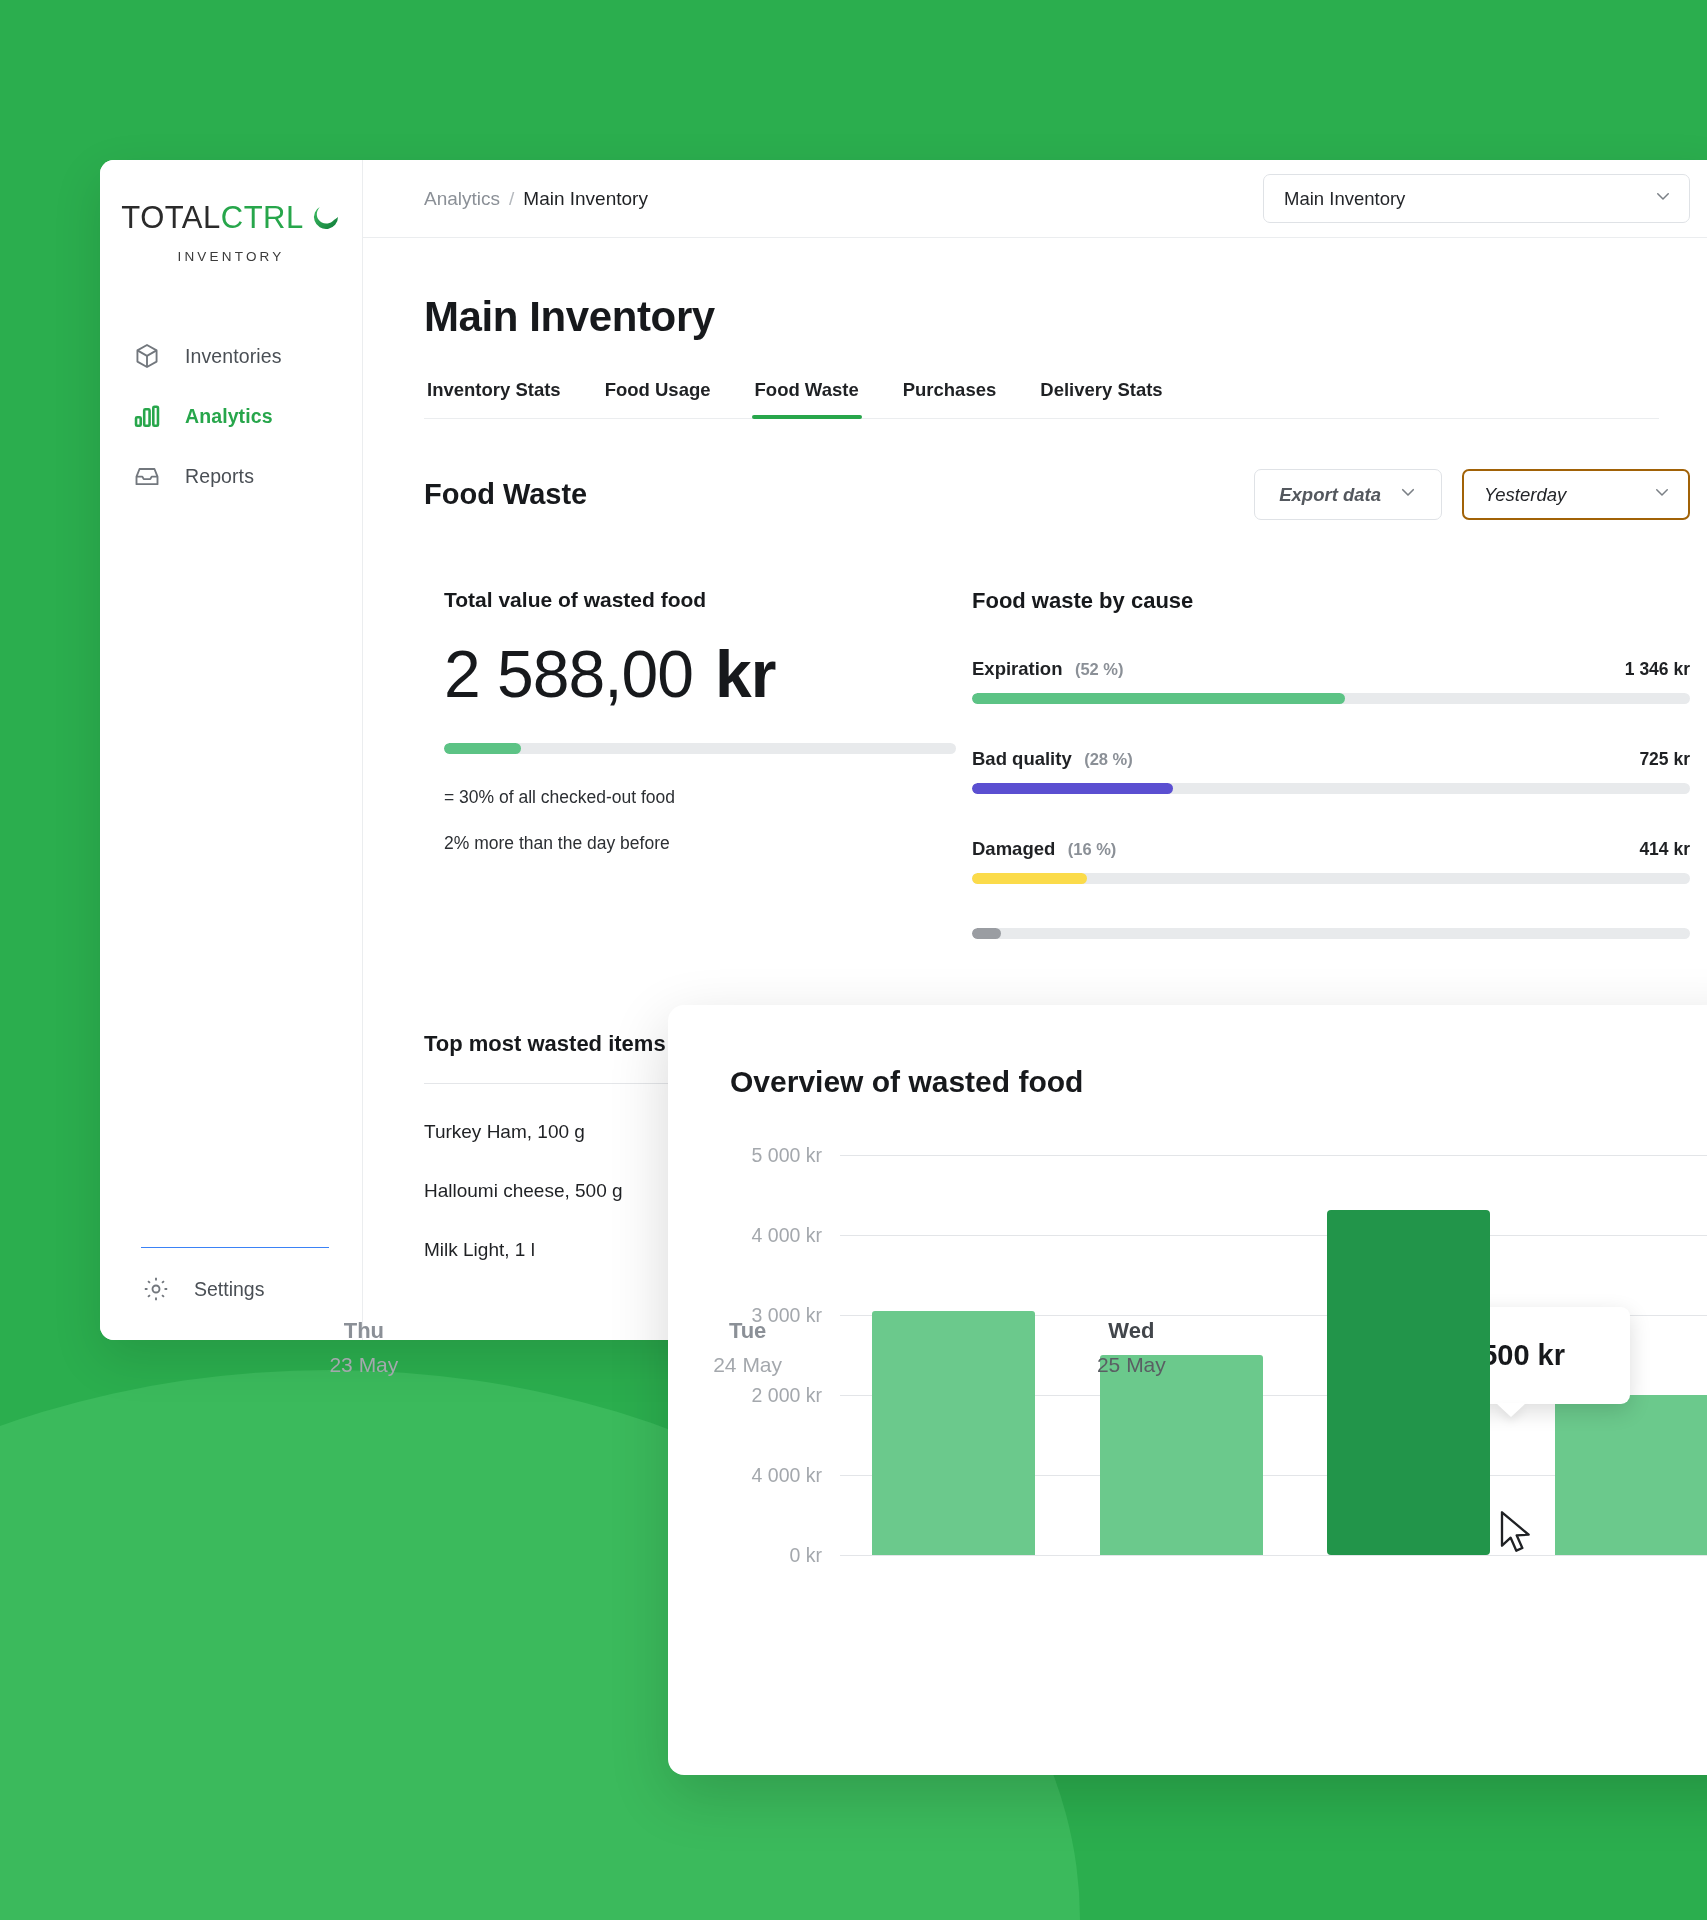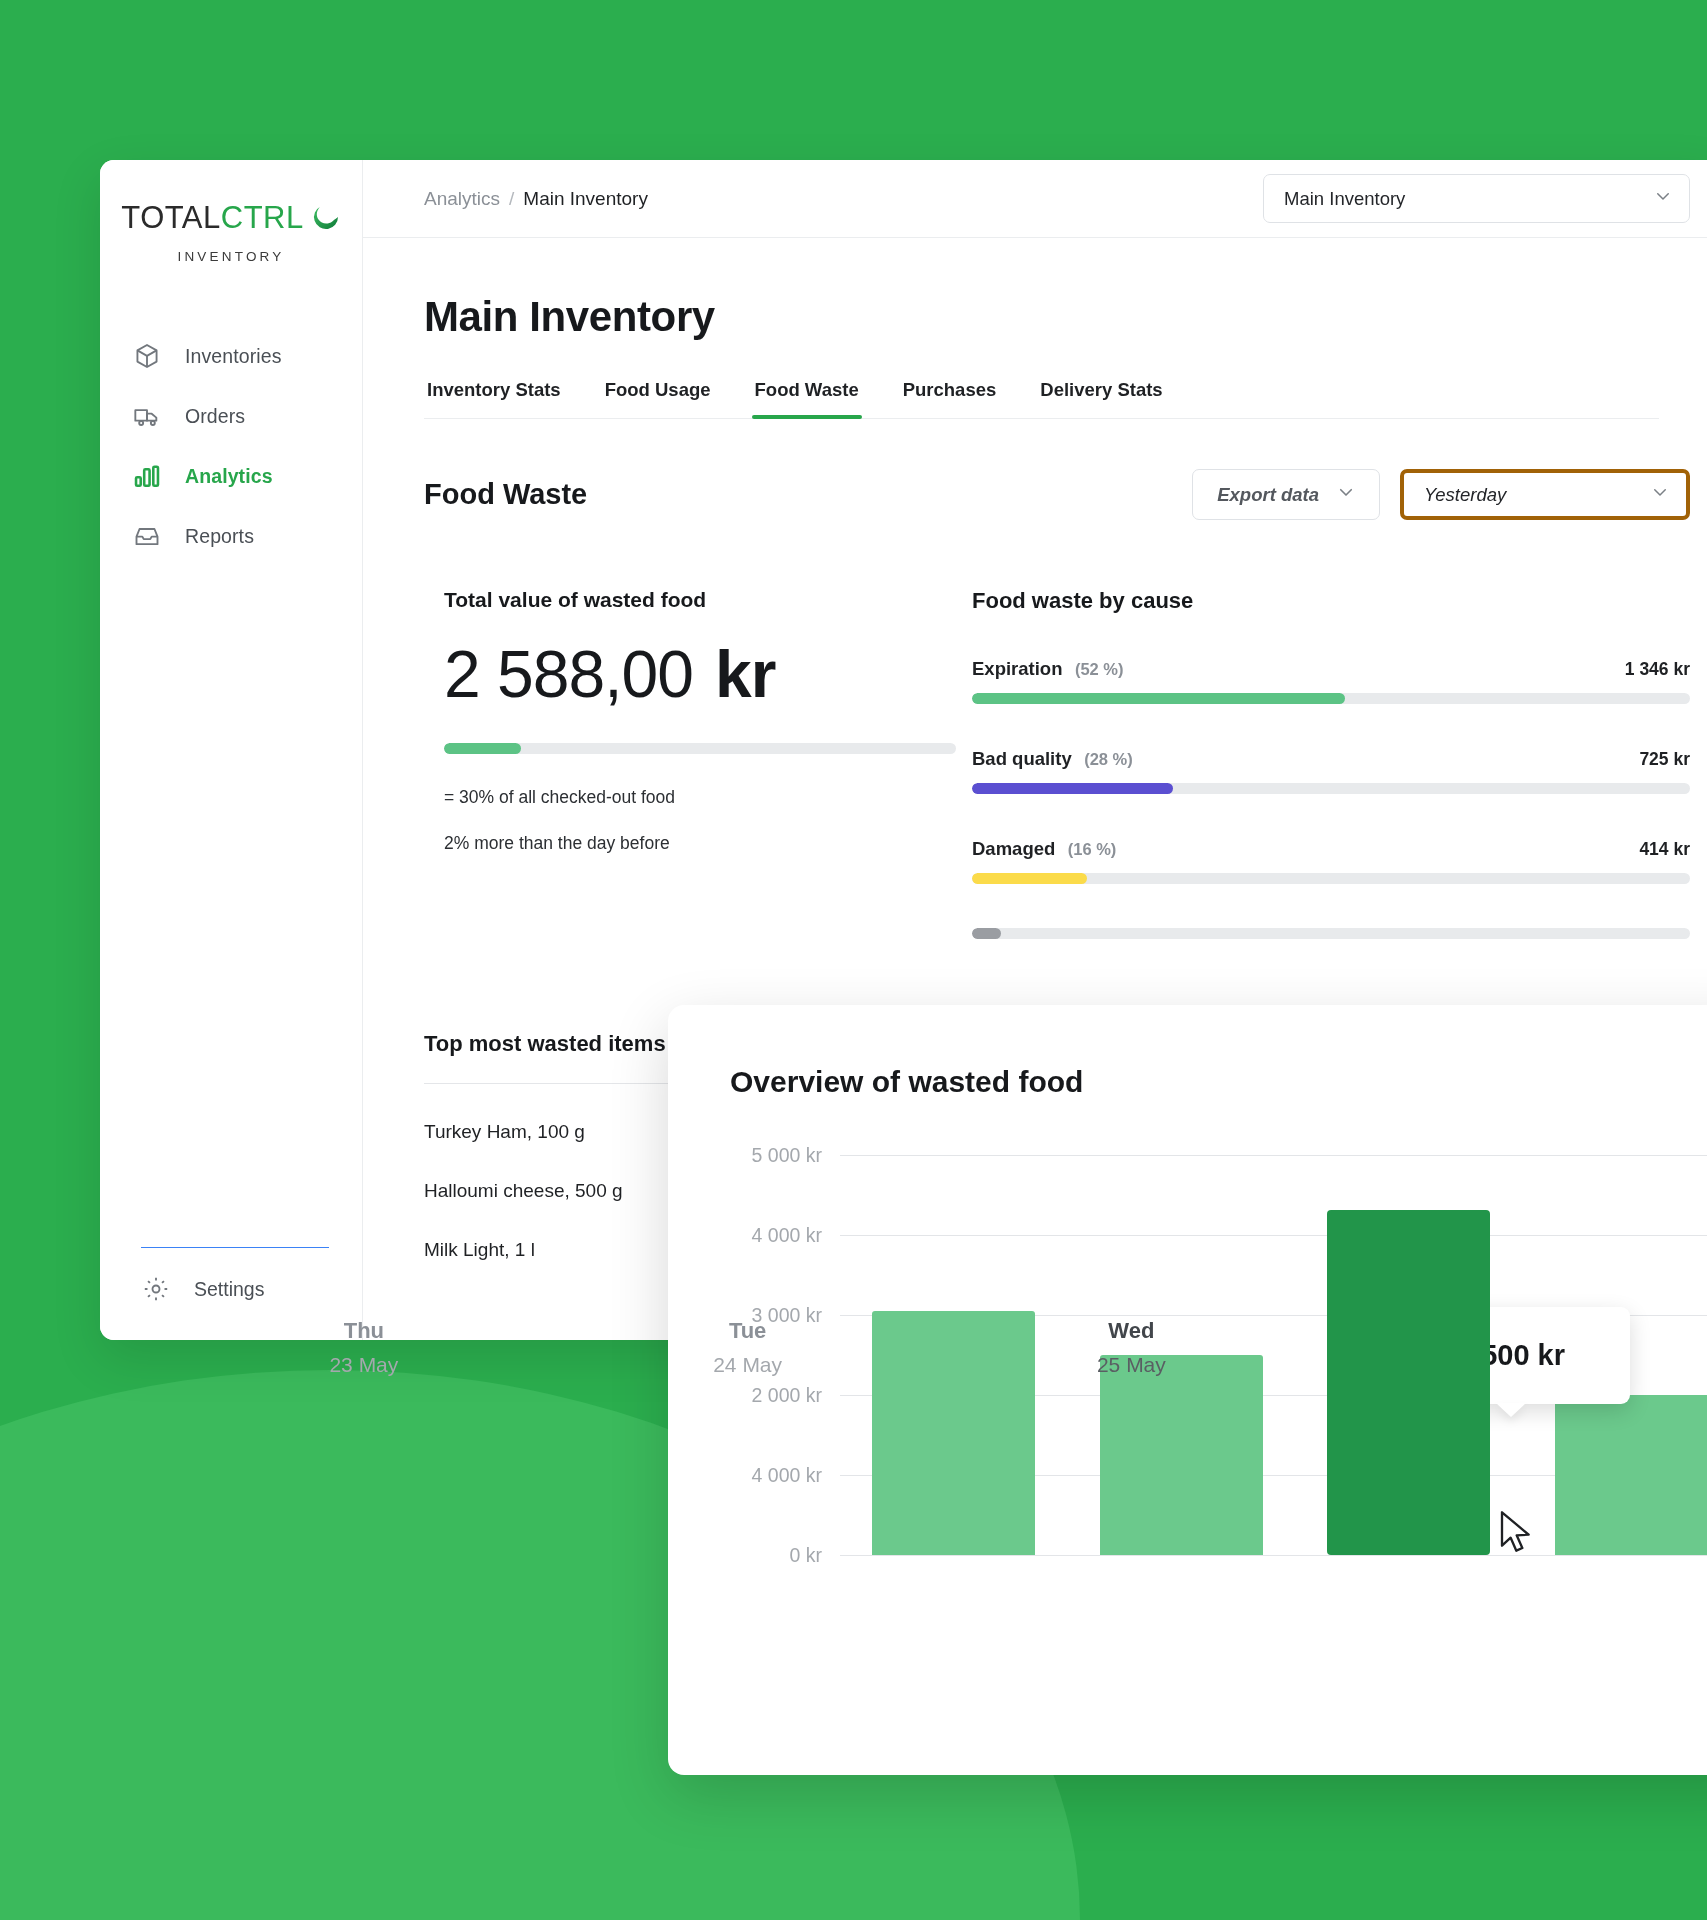--- a/index.html
+++ b/index.html
@@ -121,22 +121,22 @@
   .section-title { font-size: 29px; font-weight: 700; color: #17191c; }
   .head-actions { display: flex; gap: 20px; font-style: italic; }
   .btn-export {
     height: 51px; padding: 0 24px;
     border: 1px solid #dfe2e6; border-radius: 7px;
     display: flex; align-items: center; gap: 18px;
     font-size: 18.5px; color: #54585e; font-weight: 600;
     background: #fff; cursor: pointer;
   }
   .period-select {
-    width: 290px; height: 51px;
-    border: 4px solid #a16207; border-radius: 7px;
+    width: 228px; height: 51px;
+    border: 2px solid #a16207; border-radius: 7px;
     display: flex; align-items: center; justify-content: space-between;
     padding: 0 17px 0 20px;
     font-size: 18.5px; color: #24262a; background: #fff; cursor: pointer;
   }
 
   .panels {
     display: flex; padding: 68px 30px 0 61px; gap: 0;
   }
   .panel-left { width: 512px; flex: 0 0 512px; margin-left: 20px; }
   .panel-right { flex: 1; padding-left: 16px; }
@@ -276,31 +276,20 @@
         <span class="nav-icon">
           <svg width="28" height="28" viewBox="0 0 24 24" fill="none" stroke="#72777d" stroke-width="1.6" stroke-linejoin="round">
             <path d="M12 2.6 20.2 7.2 20.2 16.8 12 21.4 3.8 16.8 3.8 7.2Z"></path>
             <path d="M3.8 7.2 12 11.9 20.2 7.2"></path>
               <path d="M12 11.9 12 21.4"></path>
           </svg>
         </span>
         <span class="nav-label">Inventories</span>
       </div>
 
-      <div class="nav-item">
-        <span class="nav-icon">
-          <svg width="28" height="28" viewBox="0 0 24 24" fill="none" stroke="#72777d" stroke-width="1.6" stroke-linecap="round" stroke-linejoin="round">
-            <path d="M2 7h10v9H2z"></path>
-              <path d="M12 10h4l4 3.4V16h-8z"></path>
-            <circle cx="7" cy="18" r="1.7"></circle>
-              <circle cx="17" cy="18" r="1.7"></circle>
-          </svg>
-        </span>
-        <span class="nav-label">Orders</span>
-      </div>
 
       <div class="nav-item active">
         <span class="nav-icon">
           <svg width="28" height="28" viewBox="0 0 24 24" fill="none" stroke="#27A64B" stroke-width="2.2">
             <rect x="2.6" y="13" width="4" height="7.4" rx="1"></rect>
             <rect x="9.6" y="6.2" width="4.6" height="14.2" rx="1"></rect>
             <rect x="17.4" y="4" width="4" height="16.4" rx="1"></rect>
           </svg>
         </span>
         <span class="nav-label">Analytics</span>

